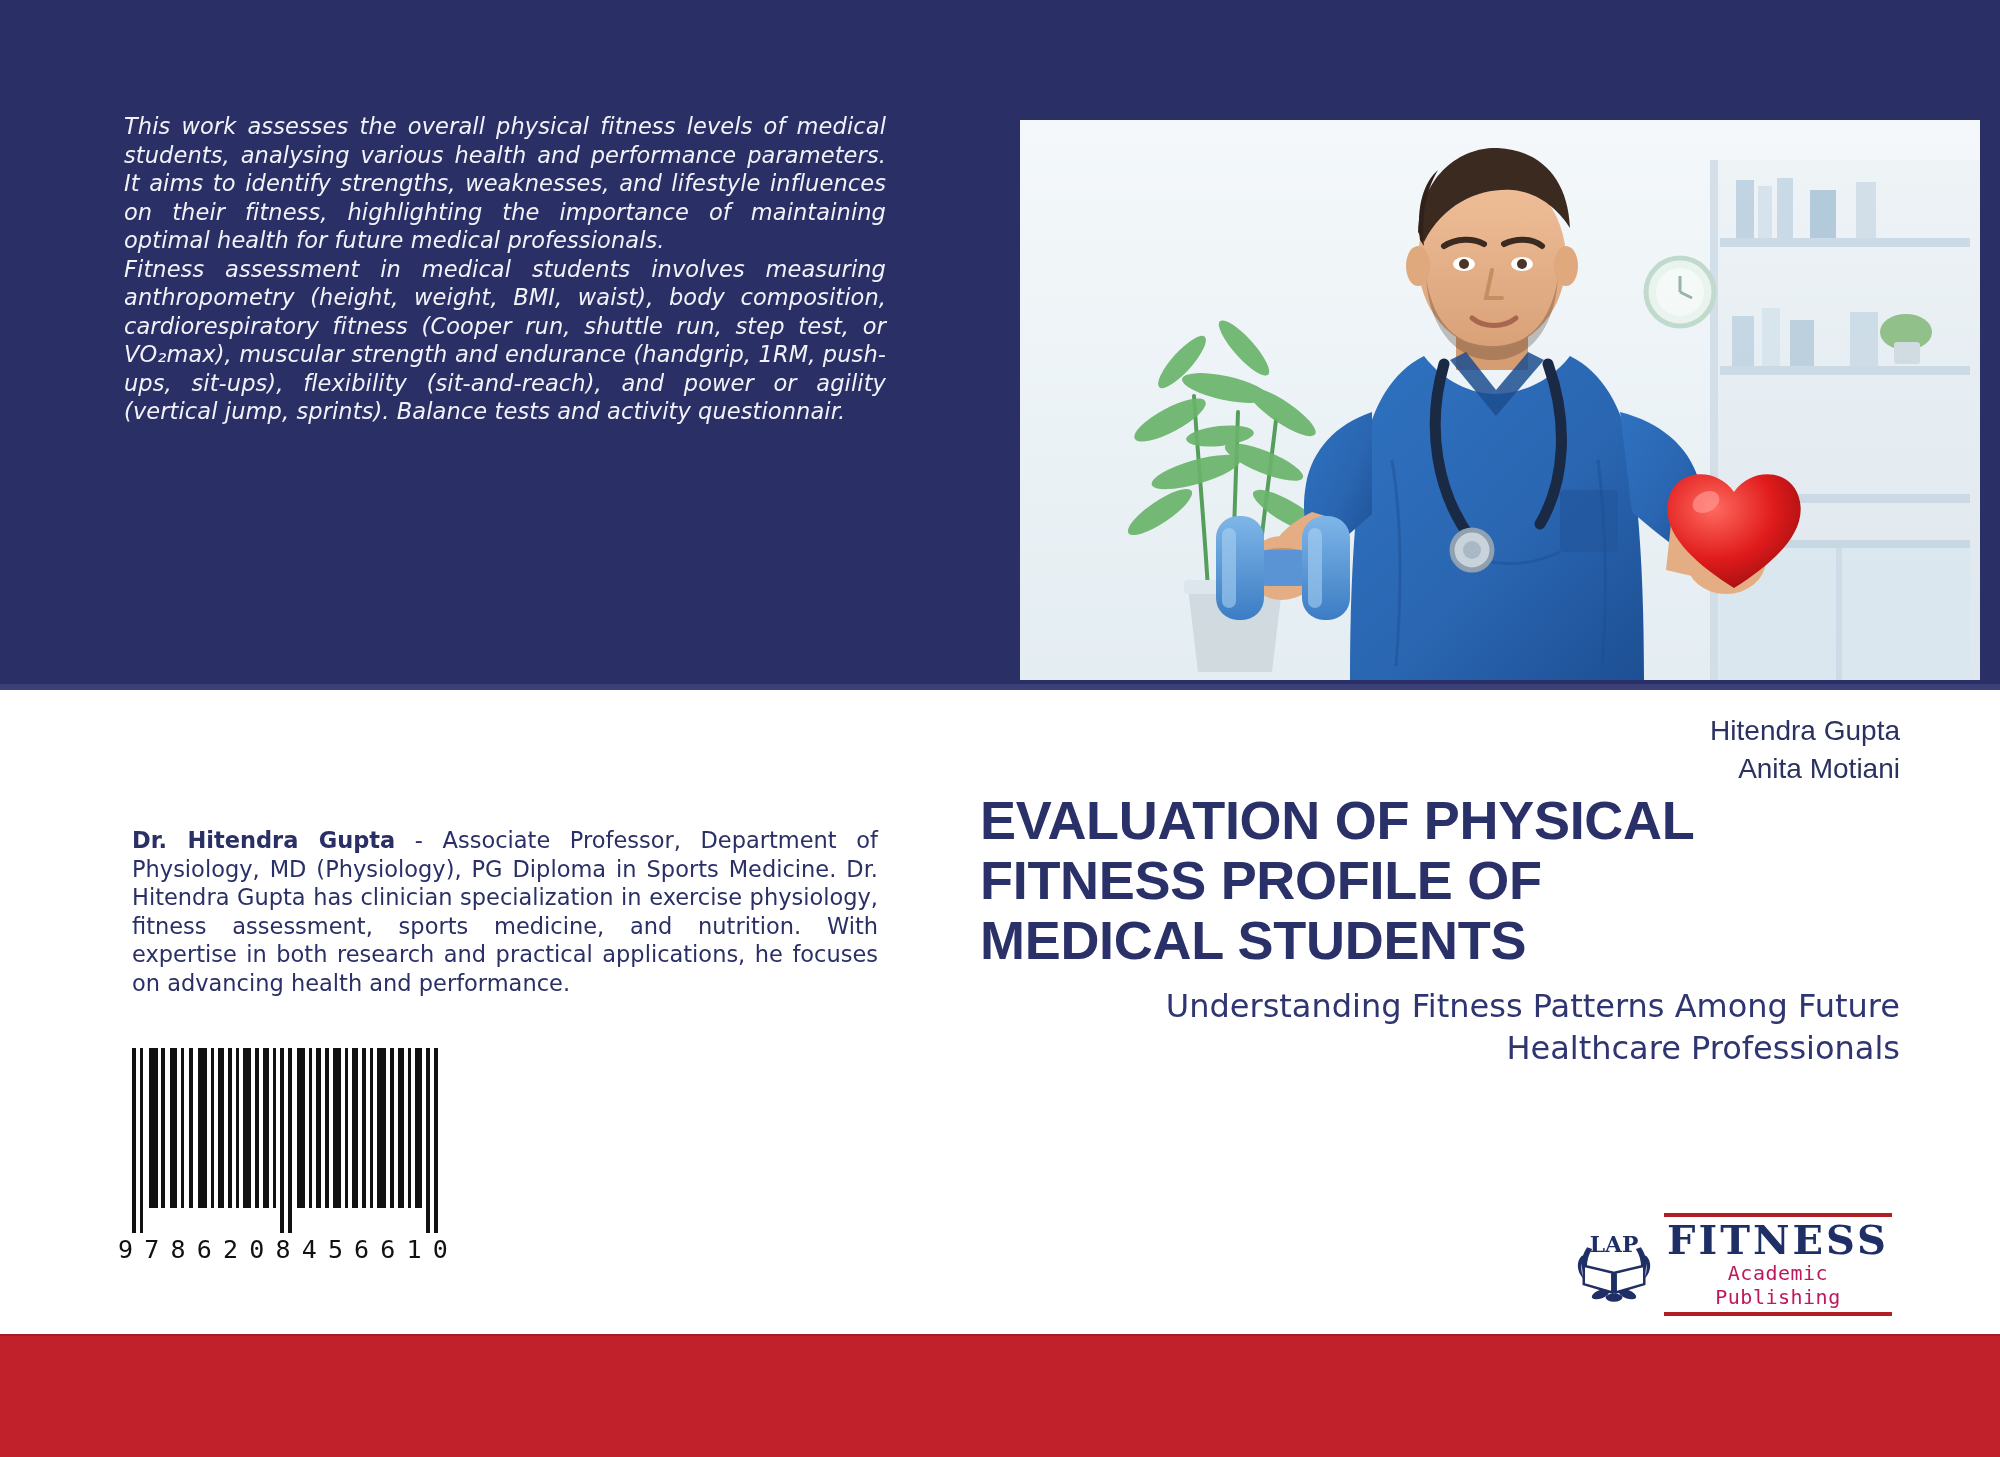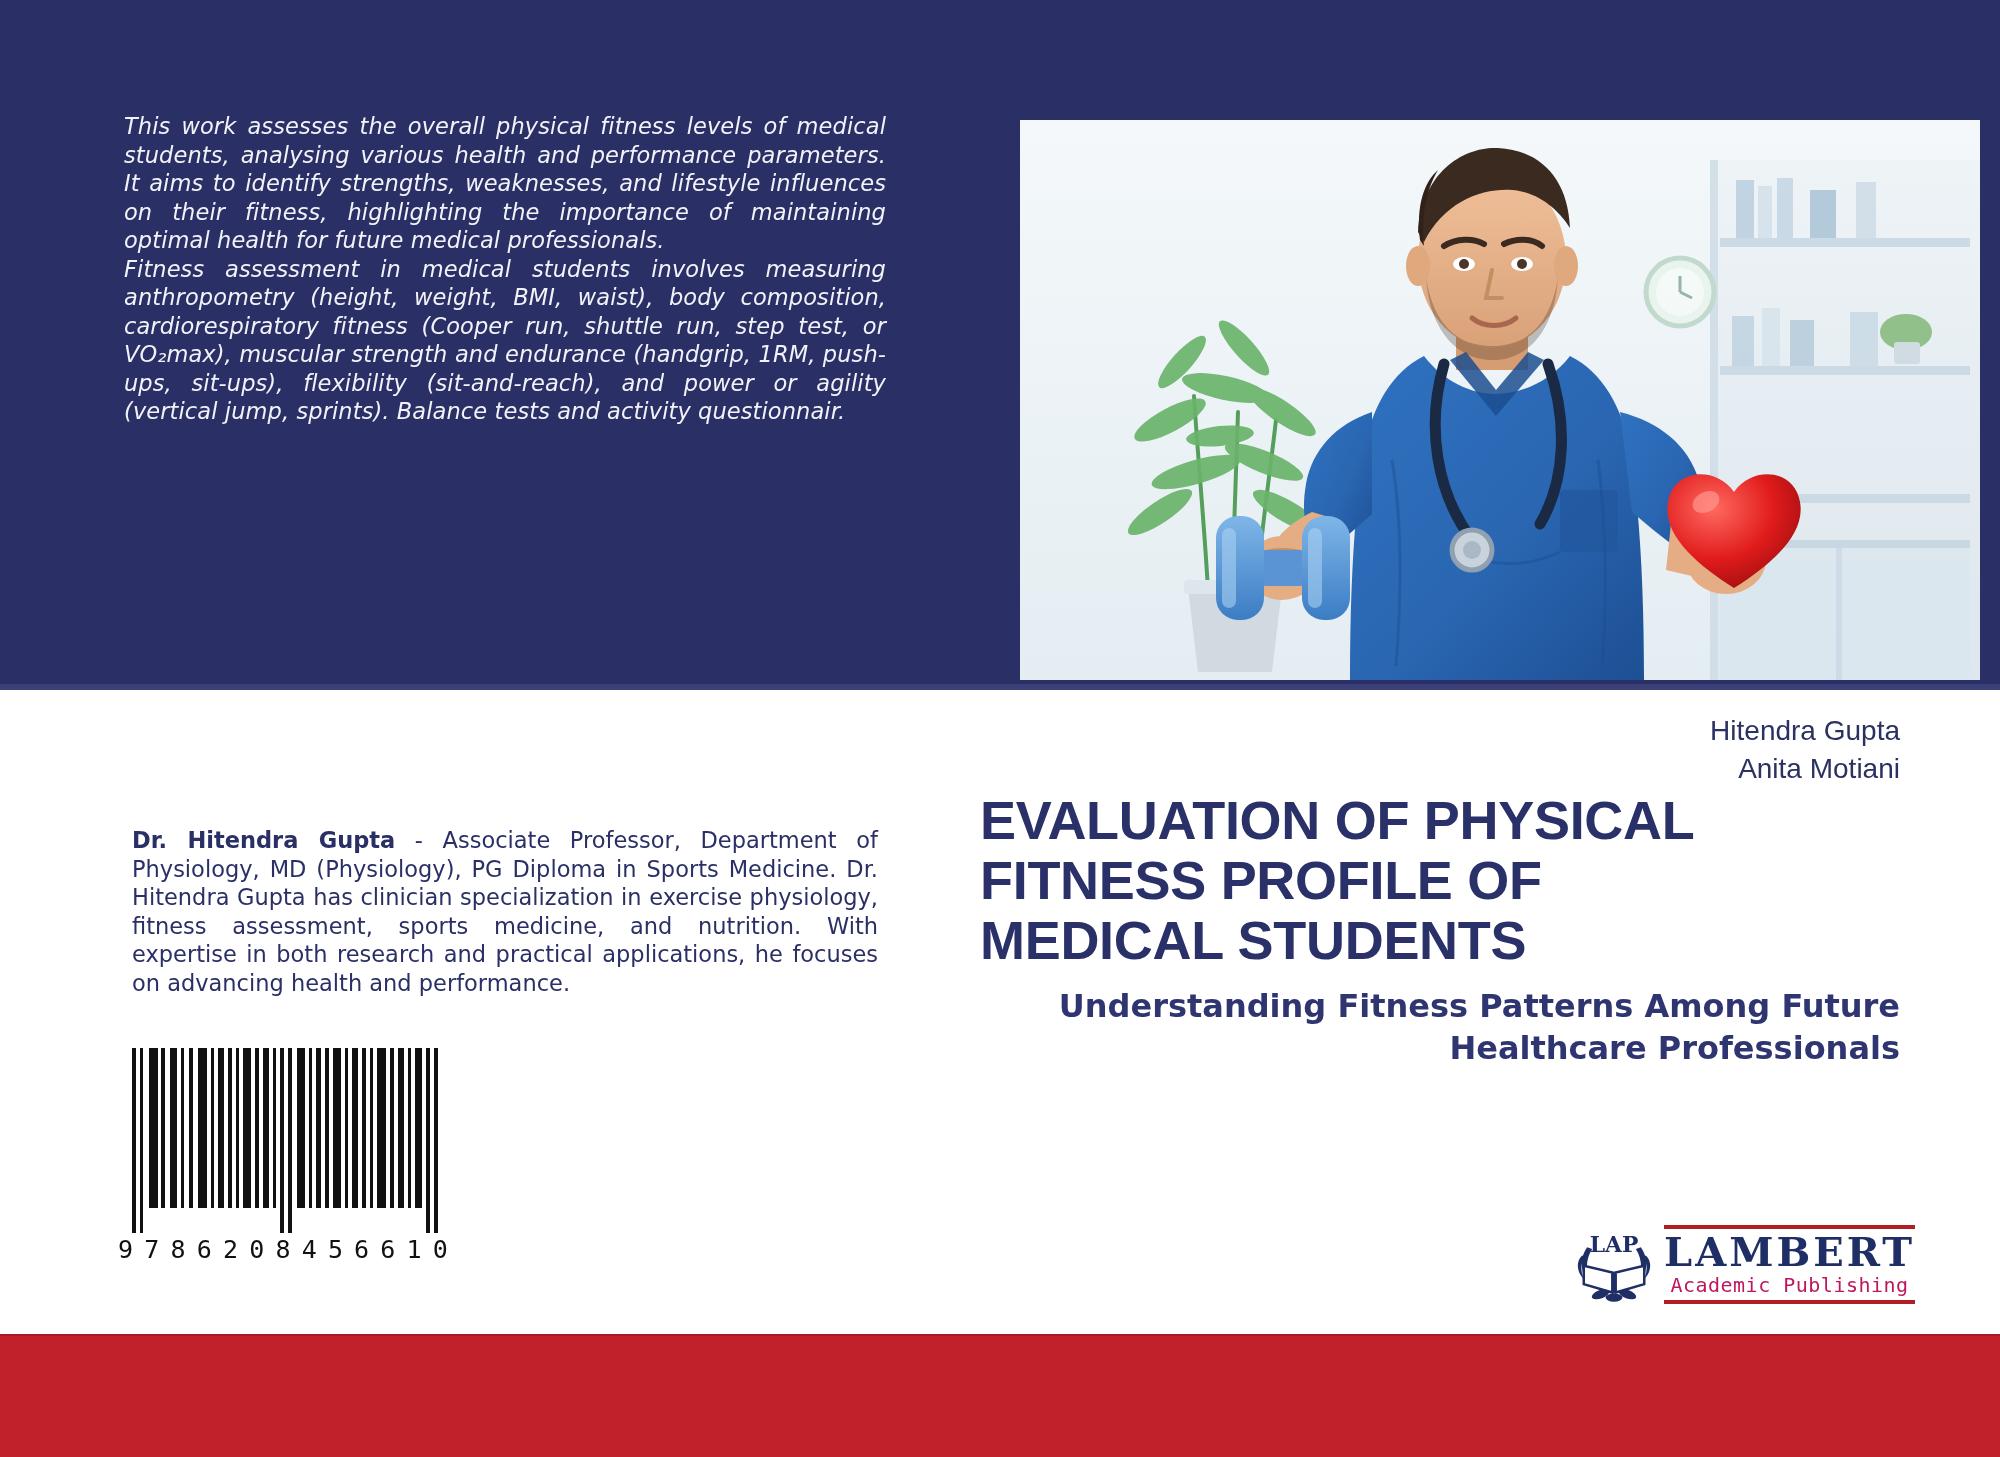--- a/index.html
+++ b/index.html
@@ -130,21 +130,21 @@
   }
 
   .subtitle {
     position: absolute;
     right: 100px;
     top: 985px;
     width: 920px;
     text-align: right;
     color: #2f3570;
     font-family: "DejaVu Sans", sans-serif;
-    font-weight: bold;
+    font-weight: normal;
     font-size: 32px;
     line-height: 42px;
   }
 
   
   .publisher {
     position: absolute;
     left: 1572px;
     top: 1218px;
     width: 320px;
@@ -493,21 +493,21 @@
       <text x="50" y="36" font-family="DejaVu Serif, serif" font-size="26" font-weight="bold" fill="#1f2f66" text-anchor="middle">LAP</text>
 
       <g>
         <path d="M14 52 L48 60 L48 84 L14 74 Z" fill="#ffffff" stroke="#1f2f66" stroke-width="3"></path>
         <path d="M86 52 L52 60 L52 84 L86 74 Z" fill="#ffffff" stroke="#1f2f66" stroke-width="3"></path>
         <path d="M48 60 L50 59 L52 60 L52 84 L50 85 L48 84 Z" fill="#1f2f66"></path>
       </g>
     </svg>
     <div class="lap-words">
       <div class="lap-rule"></div>
-      <div class="lap-lambert">LAMBERT</div>
+      <div class="lap-lambert">FITNESS</div>
       <div class="lap-academic">Academic Publishing</div>
       <div class="lap-rule"></div>
     </div>
   </div>
 
   <div class="red-band-edge"></div>
   <div class="red-band"></div>
 
 </div>
 

